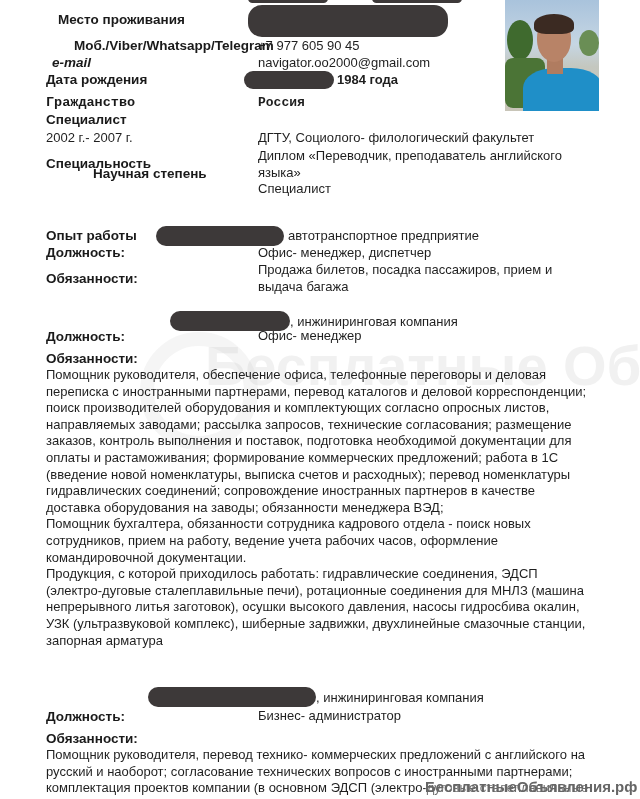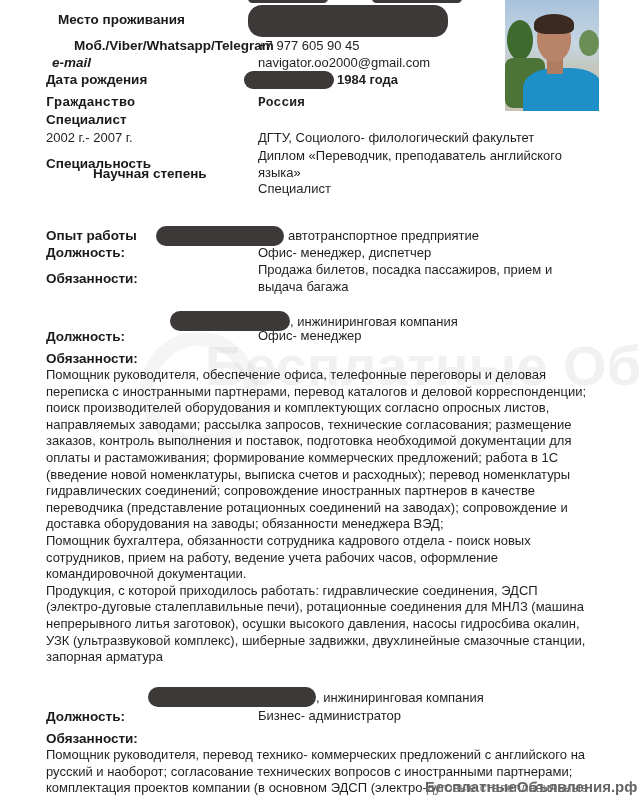--- a/index.html
+++ b/index.html
@@ -106,21 +106,20 @@
 
 <div class="para" style="top:367px;">
   <p>Помощник руководителя, обеспечение офиса, телефонные переговоры и деловая</p>
   <p>переписка с иностранными партнерами, перевод каталогов и деловой корреспонденции;</p>
   <p>поиск производителей оборудования и комплектующих согласно опросных листов,</p>
   <p>направляемых заводами; рассылка запросов, технические согласования; размещение</p>
   <p>заказов, контроль выполнения и поставок, подготовка необходимой документации для</p>
   <p>оплаты и растаможивания; формирование коммерческих предложений; работа в 1С</p>
   <p>(введение новой номенклатуры, выписка счетов и расходных); перевод номенклатуры</p>
   <p>гидравлических соединений; сопровождение иностранных партнеров в качестве</p>
-  <p>переводчика (представление ротационных соединений на заводах); сопровождение и</p>
   <p>доставка оборудования на заводы; обязанности менеджера ВЭД;</p>
   <p>Помощник бухгалтера, обязанности сотрудника кадрового отдела - поиск новых</p>
   <p>сотрудников, прием на работу, ведение учета рабочих часов, оформление</p>
   <p>командировочной документации.</p>
   <p>Продукция, с которой  приходилось работать: гидравлические соединения, ЭДСП</p>
   <p>(электро-дуговые сталеплавильные печи), ротационные соединения для МНЛЗ (машина</p>
   <p>непрерывного литья заготовок), осушки высокого давления, насосы гидросбива окалин,</p>
   <p>УЗК (ультразвуковой комплекс), шиберные задвижки, двухлинейные смазочные станции,</p>
   <p>запорная арматура</p>
 </div>

